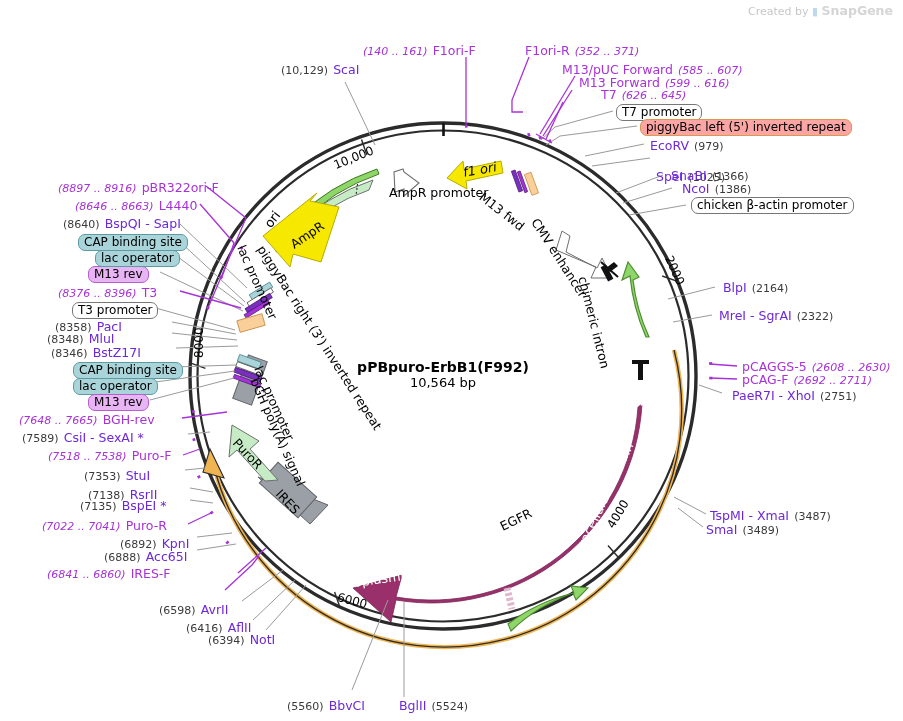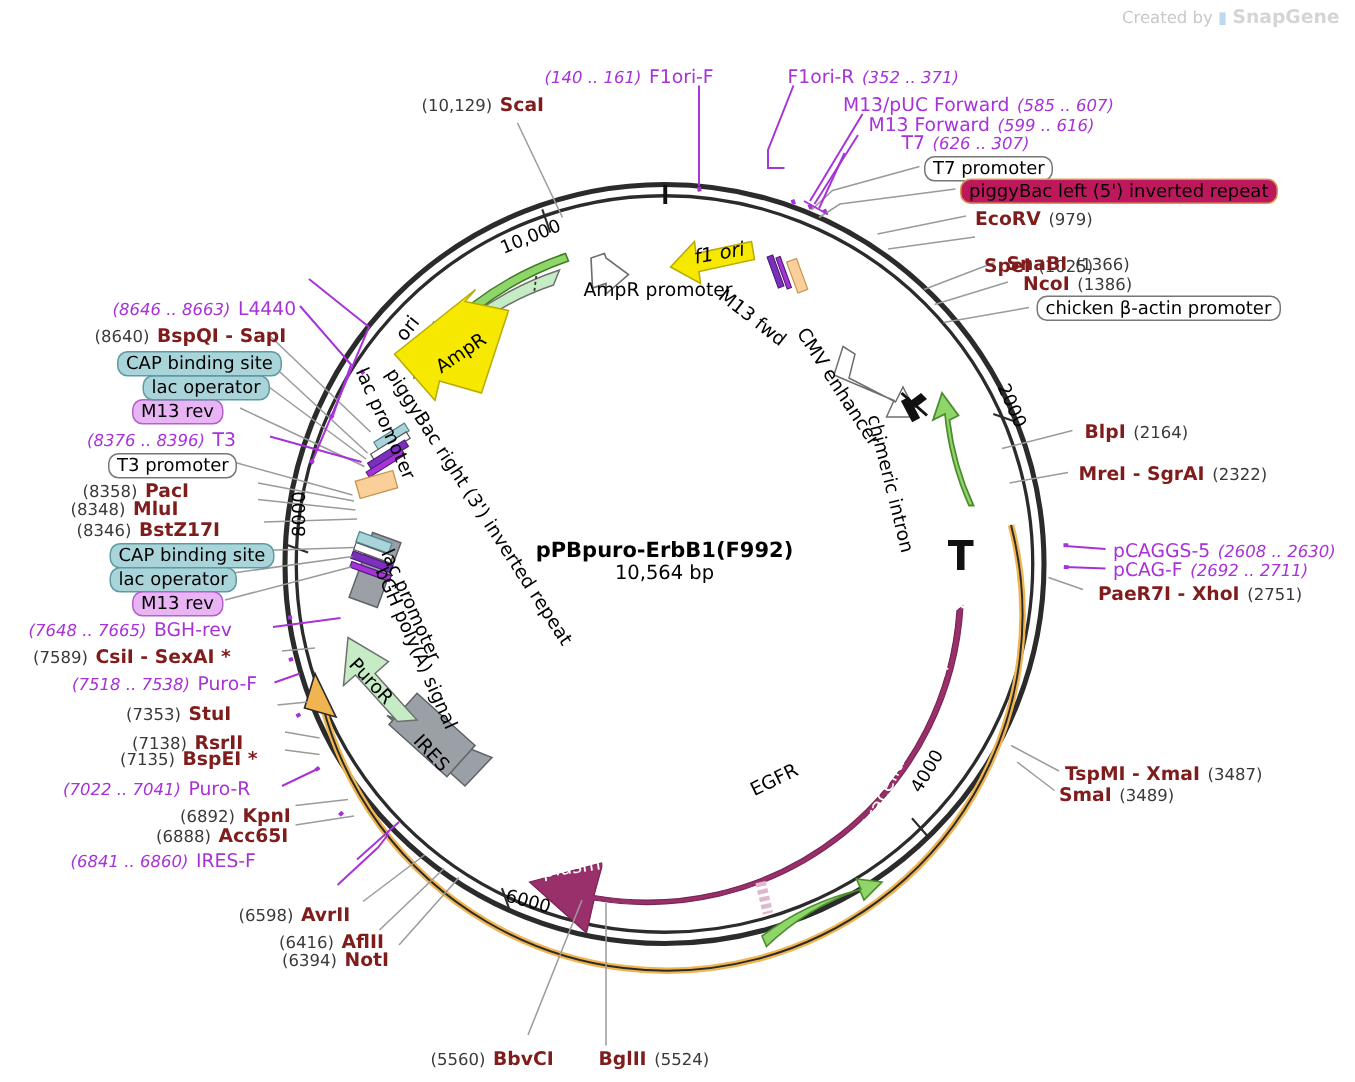--- a/index.html
+++ b/index.html
@@ -3,27 +3,27 @@
 <meta charset="utf-8">
 <style>
   html,body{margin:0;padding:0;background:#fff;}
   body{width:903px;height:721px;position:relative;overflow:hidden;
        font-family:"DejaVu Sans","Liberation Sans",sans-serif;color:#000;}
   #stage{position:absolute;left:0;top:0;width:903px;height:721px;}
   svg{position:absolute;left:0;top:0;width:903px;height:721px;}
 
   
   .lbl{position:absolute;white-space:nowrap;line-height:1.05;}
-  .enz{font-size:12.5px;font-weight:bold;color:#7f1d1d;}
+  .enz{font-size:12.5px;font-weight:normal;color:#6d28d9;}
   .pos{font-size:11px;font-weight:normal;color:#3a3a3a;}
   .prim{font-size:12.5px;color:#a732d8;}
   .primpos{font-size:11px;color:#a732d8;font-style:italic;}
   .feat-box{font-size:12px;border:1px solid #777;border-radius:7px;
             padding:1px 5px;background:#fff;display:inline-block;}
-  .feat-box.orange{background:#be185d;border-color:#d79a4e;}
+  .feat-box.orange{background:#fca5a5;border-color:#d79a4e;}
   .feat-box.teal{background:#a9d5da;border-color:#5d9aa2;}
   .feat-box.violet{background:#e8b4f4;border-color:#b35fcc;}
   .title{font-size:14px;font-weight:bold;text-align:center;}
   .subtitle{font-size:13px;text-align:center;}
   .wm{position:absolute;right:10px;top:3px;font-size:11px;color:#c8c8c8;}
   .wm b{color:#d5d5d5;font-weight:bold;font-size:12.5px;margin-top:12px;}
   .wm .pin{color:#bcd9ef;font-weight:bold;}
   .rot{transform-origin:0 0;}
 </style>
 </head>
@@ -332,21 +332,21 @@
 <div class="lbl" style="left:562px;top:61px;">
   <span class="prim">M13/pUC Forward</span>
   <span class="primpos">(585 .. 607)</span>
 </div>
 <div class="lbl" style="left:579px;top:74px;">
   <span class="prim">M13 Forward</span>
   <span class="primpos">(599 .. 616)</span>
 </div>
 <div class="lbl" style="left:601px;top:86px;">
   <span class="prim">T7</span>
-  <span class="primpos">(626 .. 307)</span>
+  <span class="primpos">(626 .. 645)</span>
 </div>
 
 <div class="lbl" style="left:281px;top:61px;">
   <span class="pos">(10,129)</span>
   <span class="enz">ScaI</span>
 </div>
 
 <div class="lbl" style="left:616px;top:103px;">
   <span class="feat-box">T7 promoter</span>
 </div>
@@ -406,21 +406,21 @@
 
 <div class="lbl" style="left:287px;top:697px;">
   <span class="pos">(5560)</span>
   <span class="enz">BbvCI</span>
 </div>
 <div class="lbl" style="left:399px;top:697px;">
   <span class="enz">BglII</span>
   <span class="pos">(5524)</span>
 </div>
 
-<div class="lbl" style="left:188px;top:631px;">
+<div class="lbl" style="left:208px;top:631px;">
   <span class="pos">(6394)</span>
   <span class="enz">NotI</span>
 </div>
 <div class="lbl" style="left:186px;top:619px;">
   <span class="pos">(6416)</span>
   <span class="enz">AflII</span>
 </div>
 <div class="lbl" style="left:159px;top:601px;">
   <span class="pos">(6598)</span>
   <span class="enz">AvrII</span>
@@ -505,14 +505,18 @@
   <span class="feat-box teal">CAP binding site</span>
 </div>
 <div class="lbl" style="left:63px;top:215px;">
   <span class="pos">(8640)</span>
   <span class="enz">BspQI  -  SapI</span>
 </div>
 <div class="lbl" style="left:75px;top:197px;">
   <span class="primpos">(8646 .. 8663)</span>
   <span class="prim">L4440</span>
 </div>
+<div class="lbl" style="left:58px;top:179px;">
+  <span class="primpos">(8897 .. 8916)</span>
+  <span class="prim">pBR322ori-F</span>
+</div>
 
 </div>
 
 </body></html>

